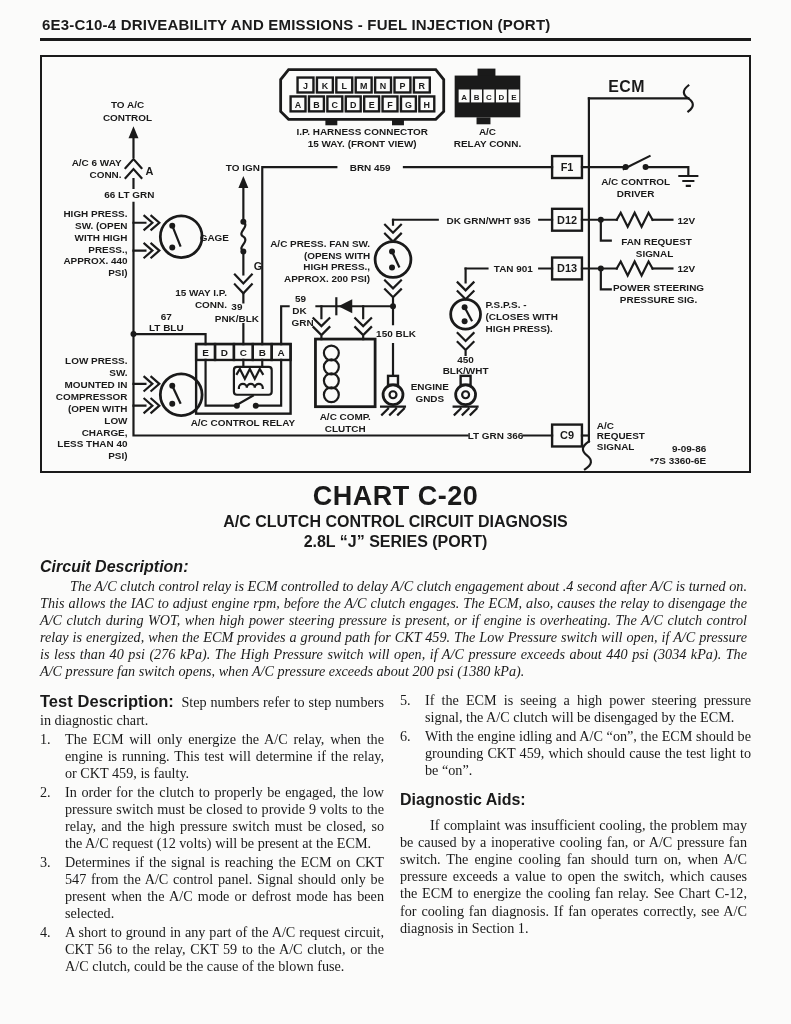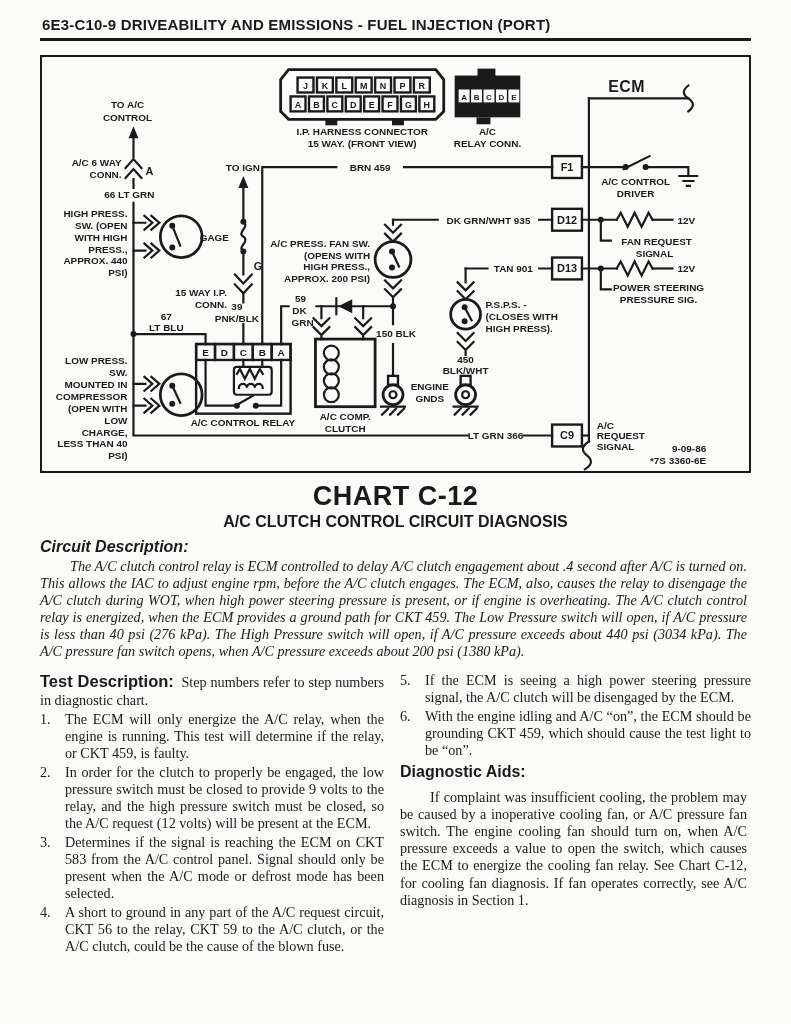--- a/index.html
+++ b/index.html
@@ -32,26 +32,26 @@
   .serif{font-family:"Liberation Serif",serif;font-size:14.2px;line-height:1.2;}
   .para{text-align:justify;text-indent:30px;margin:2px 4px 0 0;}
   .cols{display:flex;gap:16px;margin:12px 40px 0 40px;}
   .col-left{width:346px;}
   .col-right{width:353px;}
   .td-intro{text-align:justify;}
   .td-intro .hd{font-family:"Liberation Sans",sans-serif;font-weight:bold;font-size:16.5px;}
   .li{display:flex;margin-top:2px;}
   .li .num{width:25px;flex:none;}
   .li .txt{flex:1;text-align:justify;}
-  .da-head{font-size:16px;font-weight:bold;margin:4px 0 8px 0;}
+  .da-head{font-size:16px;font-weight:bold;margin:12px 0 8px 0;}
 </style>
 </head>
 <body>
 
-<div class="page-header">6E3-C10-9  DRIVEABILITY AND EMISSIONS - FUEL INJECTION (PORT)</div>
+<div class="page-header">6E3-C10-4  DRIVEABILITY AND EMISSIONS - FUEL INJECTION (PORT)</div>
 
 <div class="diagram-frame">
 <svg width="706" height="414" viewBox="0 0 710 415">
 
   <g>
     <polygon class="fillb" points="92,69 87,81 97,81"></polygon>
     <path class="w" d="M92,81 V100"></path>
     <path class="w" d="M84,111 L92,102 L100,111 M84,121 L92,112 L100,121"></path>
     <path class="w" d="M92,122 V131 M92,146 V380 H428 M484,380 H513"></path>
     <circle class="fillb" cx="92" cy="278" r="3"></circle>
@@ -334,43 +334,44 @@
     <text x="449.5" y="43" text-anchor="middle" class="t8">C</text>
     <text x="462" y="43" text-anchor="middle" class="t8">D</text>
     <text x="474.5" y="43" text-anchor="middle" class="t8">E</text>
     <text x="448" y="78" text-anchor="middle">A/C</text>
     <text x="448" y="90" text-anchor="middle">RELAY CONN.</text>
   </g>
 </svg>
 </div>
 
 <div class="titleblock">
-  <div class="chart-title">CHART C-12</div>
+  <div class="chart-title">CHART C-20</div>
   <div class="chart-sub">A/C CLUTCH CONTROL CIRCUIT DIAGNOSIS</div>
+  <div class="chart-sub">2.8L “J” SERIES (PORT)</div>
 </div>
 
 <div class="content">
   <div class="sec-head">Circuit Description:</div>
   <p class="serif para">The A/C clutch control relay is ECM controlled to delay A/C clutch engagement about .4 second after A/C is turned on.  This allows the IAC to adjust engine rpm, before the A/C clutch engages.  The ECM, also, causes the relay to disengage the A/C clutch during WOT, when high power steering pressure is present, or if engine is overheating.  The A/C clutch control relay is energized, when the ECM provides a ground path for CKT 459.  The Low Pressure switch will open, if A/C pressure is less than 40 psi (276 kPa).  The High Pressure switch will open, if A/C pressure exceeds about 440 psi (3034 kPa).  The A/C pressure fan switch opens, when A/C pressure exceeds about 200 psi (1380 kPa).</p>
 </div>
 
 <div class="cols">
   <div class="col-left">
     <p class="serif td-intro" style="margin:0"><span class="hd">Test Description:</span>&nbsp; <span>Step numbers refer to step numbers in diagnostic chart.</span></p>
     <div class="li serif">
       <span class="num">1.</span>
       <div class="txt">The ECM will only energize the A/C relay, when the engine is running.  This test will determine if the relay, or CKT 459, is faulty.</div>
     </div>
     <div class="li serif">
       <span class="num">2.</span>
       <div class="txt">In order for the clutch to properly be engaged, the low pressure switch must be closed to provide 9 volts to the relay, and the high pressure switch must be closed, so the A/C request (12 volts) will be present at the ECM.</div>
     </div>
     <div class="li serif">
       <span class="num">3.</span>
-      <div class="txt">Determines if the signal is reaching the ECM on CKT 583 from the A/C control panel.  Signal should only be present when the A/C mode or defrost mode has been selected.</div>
+      <div class="txt">Determines if the signal is reaching the ECM on CKT 547 from the A/C control panel.  Signal should only be present when the A/C mode or defrost mode has been selected.</div>
     </div>
     <div class="li serif">
       <span class="num">4.</span>
       <div class="txt">A short to ground in any part of the A/C request circuit, CKT 56 to the relay, CKT 59 to the A/C clutch, or the A/C clutch, could be the cause of the blown fuse.</div>
     </div>
   </div>
   <div class="col-right">
     <div class="li serif" style="margin-top:0">
       <span class="num">5.</span>
       <div class="txt">If the ECM is seeing a high power steering pressure signal, the A/C clutch will be disengaged by the ECM.</div>

